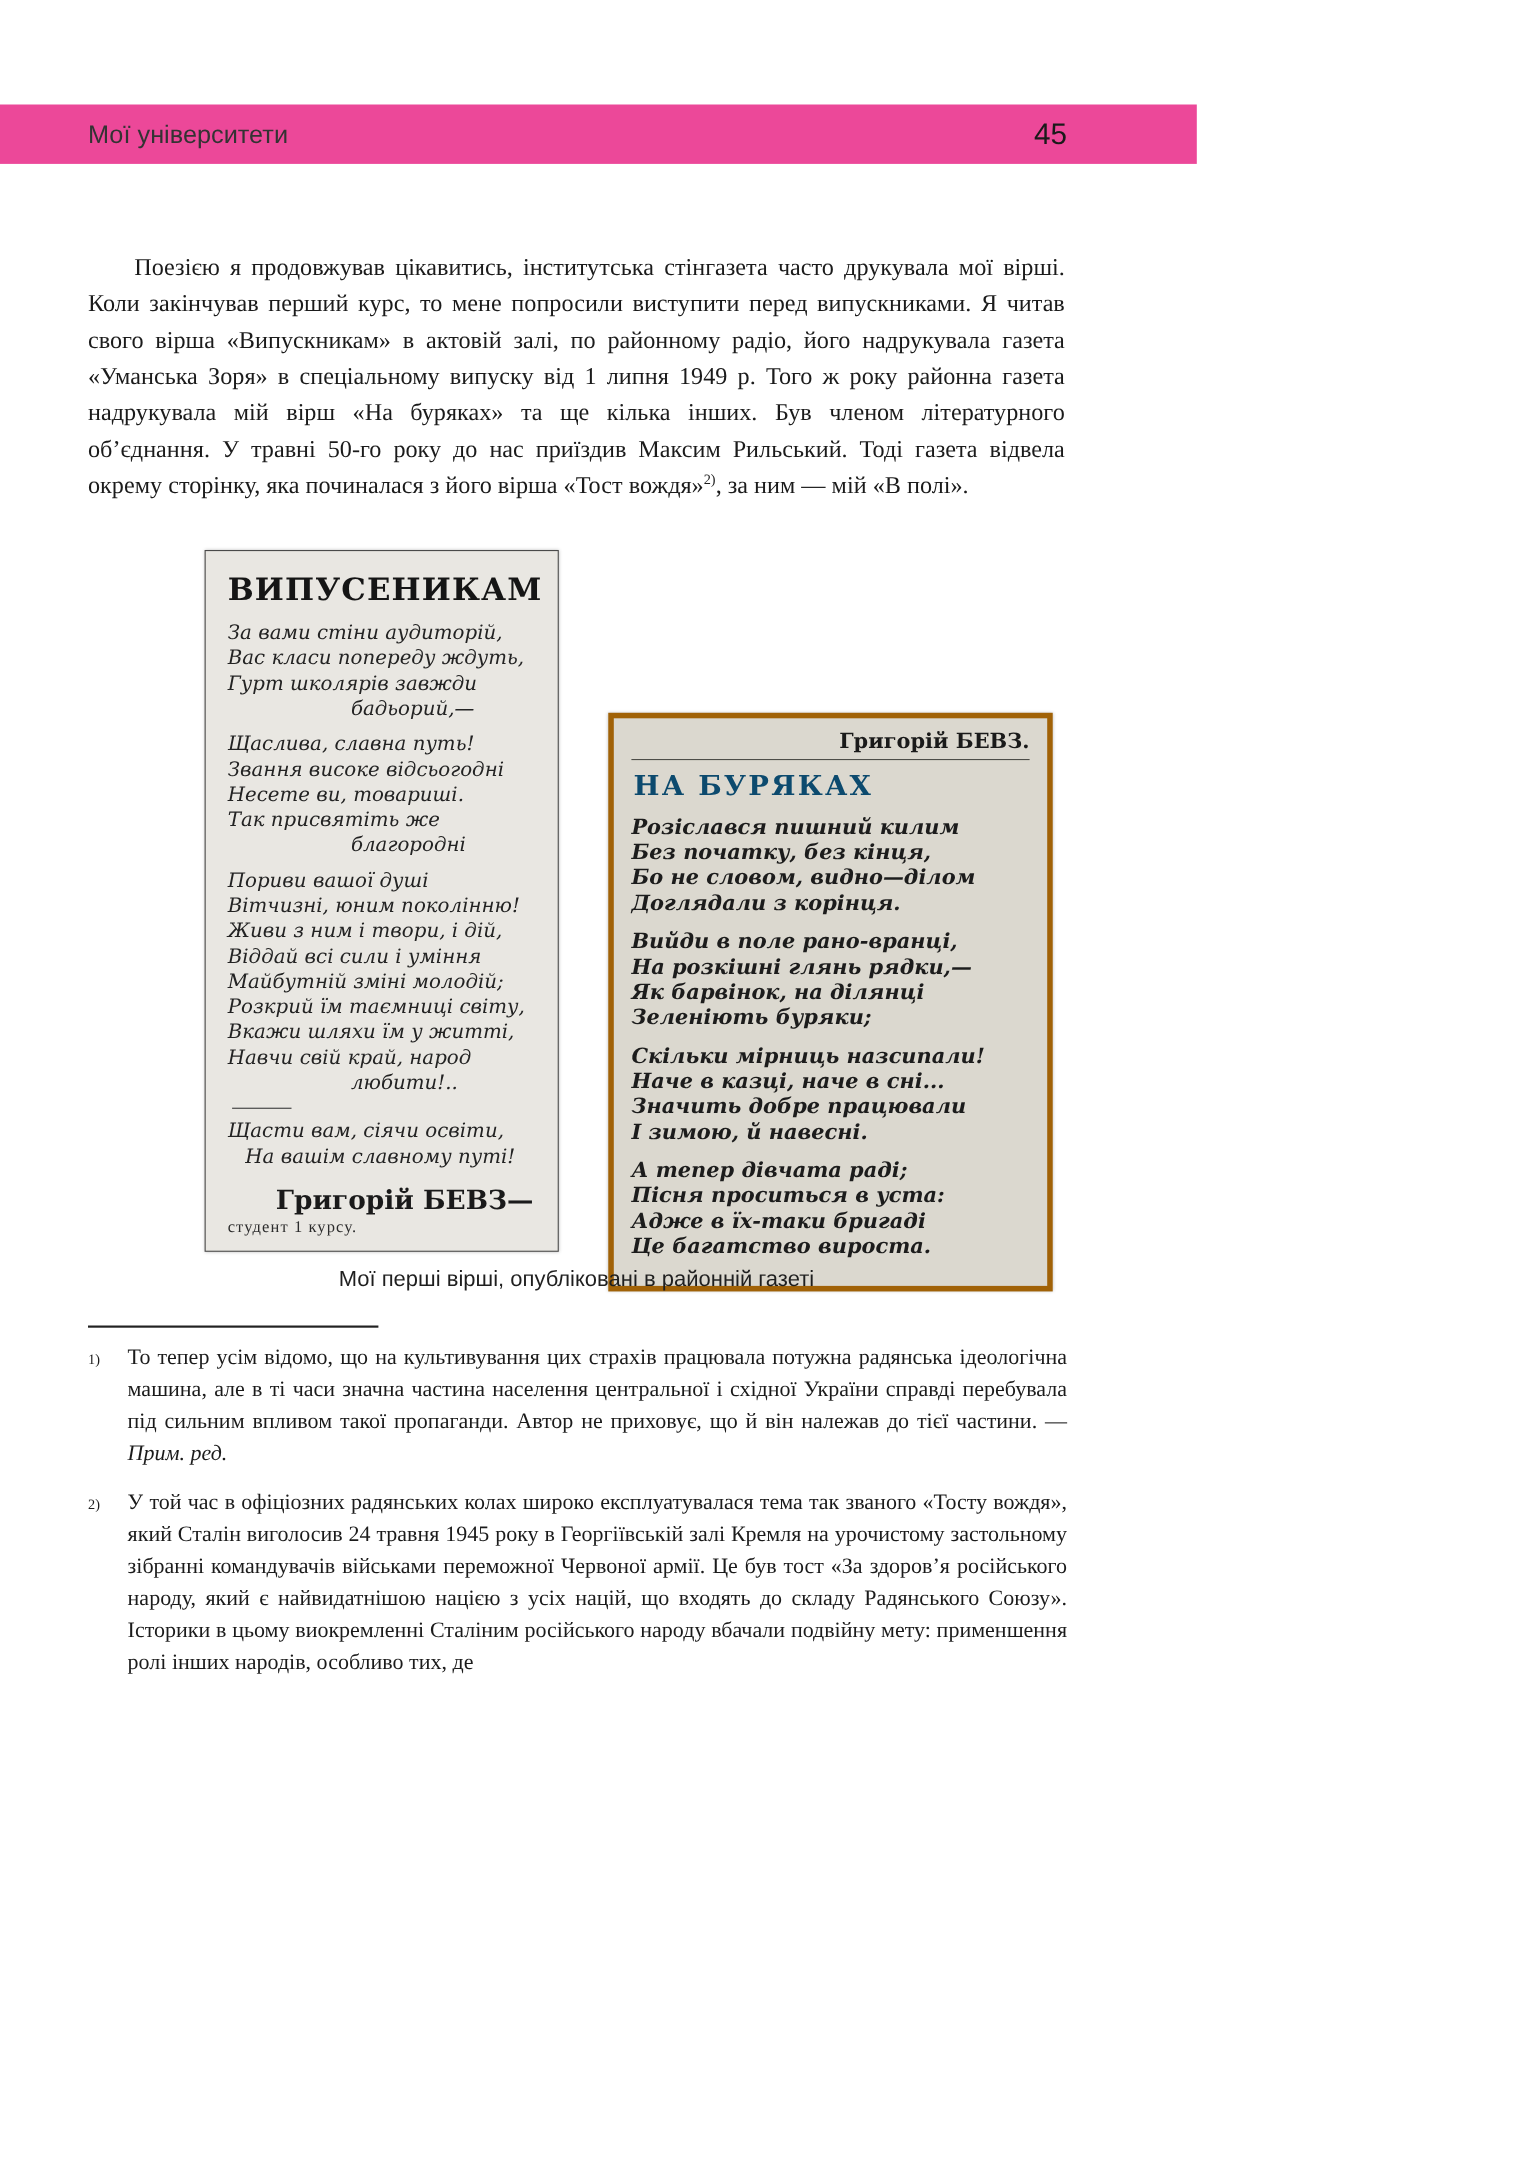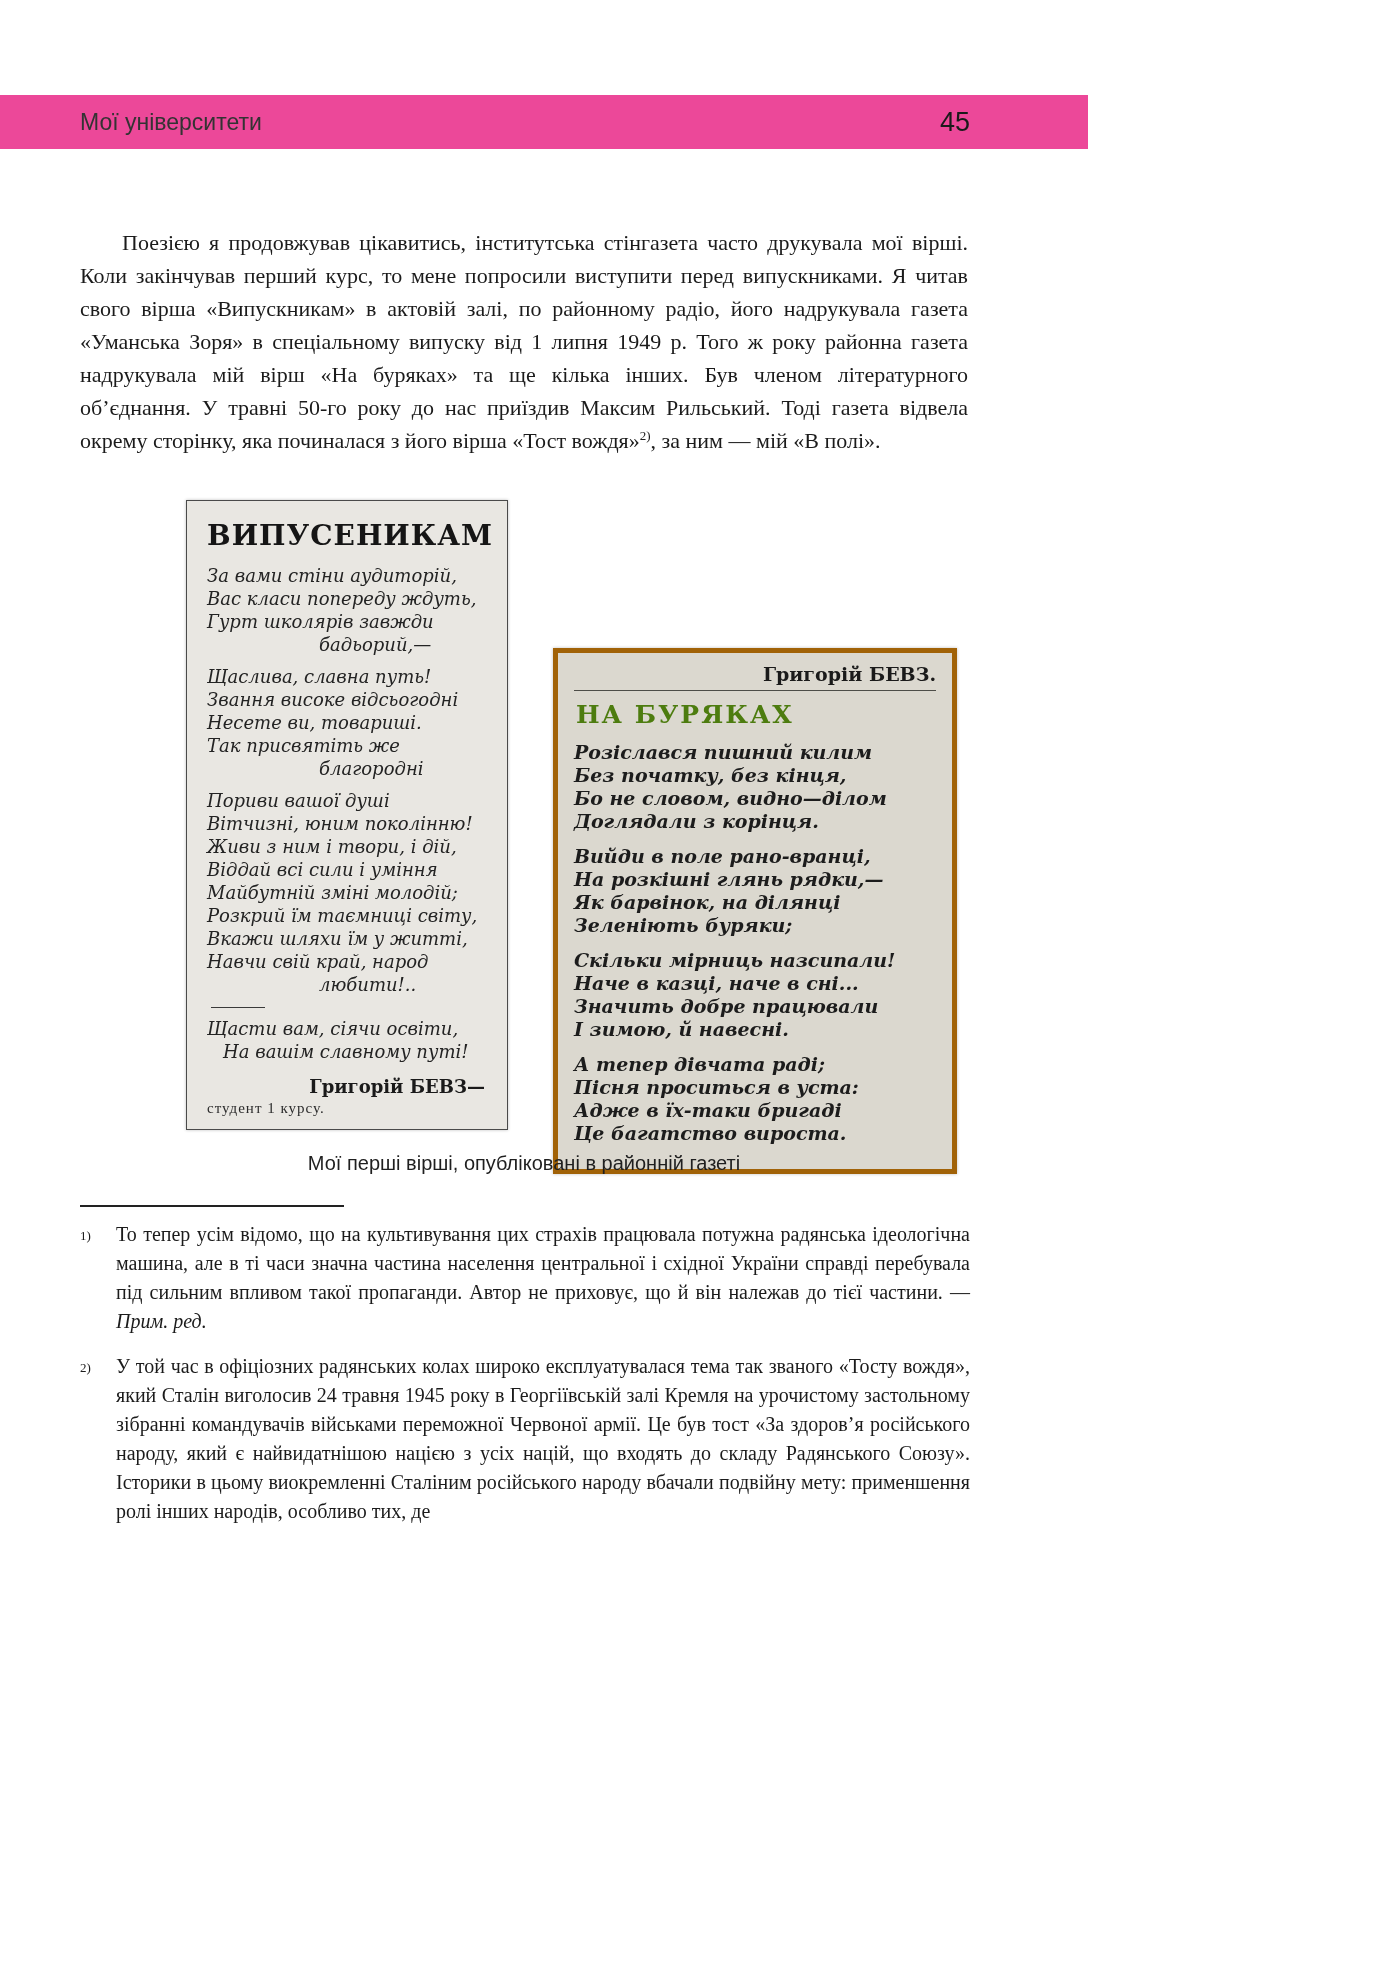--- a/index.html
+++ b/index.html
@@ -78,21 +78,21 @@
   .mini-rule {
     width: 54px;
     border-top: 1px solid #3a3a3a;
     margin: 11px 0 9px 4px;
   }
   .clip-sig {
     margin-top: 13px;
     text-align: right;
     font-family: "DejaVu Serif", serif;
     font-weight: bold;
-    font-size: 18px;
+    font-size: 24px;
     color: #1a1a1a;
     padding-right: 4px;
   }
   .clip-role {
     margin-top: 3px;
     text-align: left;
     padding-right: 30px;
     font-size: 15px;
     letter-spacing: 1px;
     color: #2c2c2c;
@@ -115,21 +115,21 @@
     border-bottom: 1px solid #4d4d48;
     padding-bottom: 5px;
     margin-bottom: 9px;
   }
   .clip-title2 {
     margin: 4px 0 12px 2px;
     font-family: "DejaVu Serif", serif;
     font-weight: bold;
     font-size: 25px;
     letter-spacing: 2px;
-    color: #4d7c0f;
+    color: #0c4a6e;
   }
   .poem2 .stanza { margin-bottom: 12px; }
   .poem2 .pl2 {
     font-family: "DejaVu Serif", serif;
     font-style: italic;
     font-weight: bold;
     font-size: 19px;
     line-height: 23px;
     color: #1c1c1c;
     white-space: nowrap;

